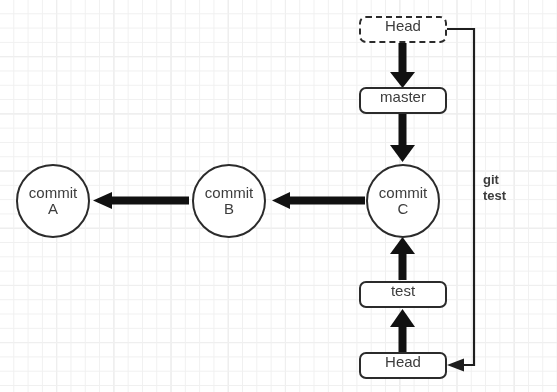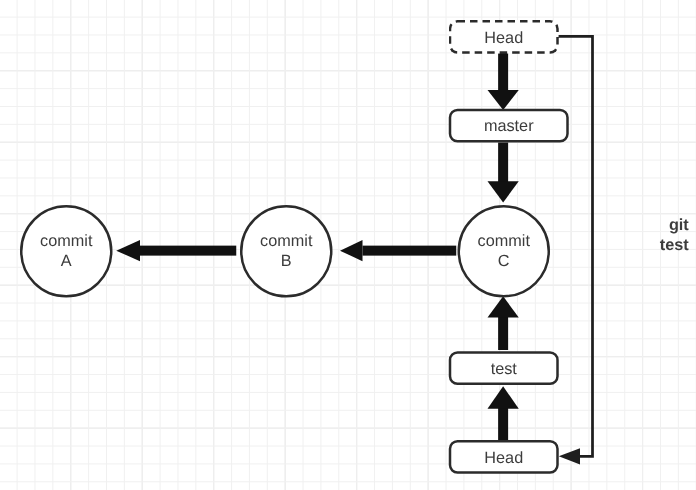--- a/index.html
+++ b/index.html
@@ -24,25 +24,24 @@
       57.2px 57.2px;
     background-position: -1px -1px, -1px -1px, -1px -1px, -1px -1px;
     overflow: hidden;
     font-family: "Liberation Sans", sans-serif;
   }
 
   .node {
     position: absolute;
     box-sizing: border-box;
     display: flex;
-    align-items: center;
     justify-content: center;
     text-align: center;
     color: #3c3c3c;
-    font-size: 13px;
+    font-size: 15px;
     line-height: 15px;
     background: #ffffff;
     z-index: 3;
   }
 
   .box {
     border: 2px solid #2b2b2b;
     border-radius: 7px;
   }
   .box.dashed {
@@ -67,21 +66,21 @@
     height: 392px;
     z-index: 2;
   }
 
   .caption {
     position: absolute;
     color: #3c3c3c;
     font-size: 13px;
     font-weight: bold;
     line-height: 16px;
-    text-align: right;
+    text-align: left;
     z-index: 3;
   }
 </style>
 </head>
 <body>
 
 <div id="canvas">
 
   <svg class="svg-layer" viewBox="0 0 557 392" xmlns="http://www.w3.org/2000/svg">
     <defs>
@@ -123,21 +122,21 @@
     <g>
       <path d="M446,29 L474,29 L474,365 L464,365" fill="none" stroke="#1e1e1e" stroke-width="2.2"></path>
       <path d="M464,358.5 L464,371.5 L447,365 Z" fill="#1e1e1e"></path>
     </g>
   </svg>
 
   <div class="node box dashed" style="left:359px; top:16px; width:88px; height:27px;">
     <span>Head</span>
   </div>
 
-  <div class="node box" style="left:359px; top:87px; width:96px; height:27px;">
+  <div class="node box" style="left:359px; top:87px; width:88px; height:27px;">
     <span>master</span>
   </div>
 
   <div class="node circle" style="left:366px; top:164px; width:74px; height:74px; flex-direction:column;">
     <span class="label">commit</span>
     <span class="label">C</span>
   </div>
 
   <div class="node circle" style="left:192px; top:164px; width:74px; height:74px; flex-direction:column;">
     <span class="label">commit</span>

